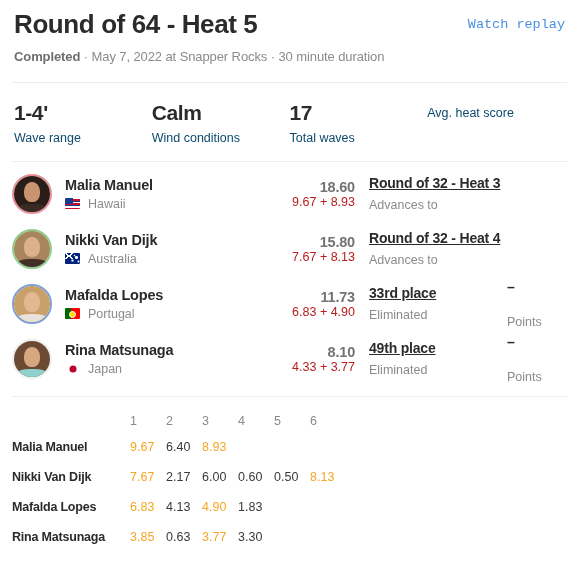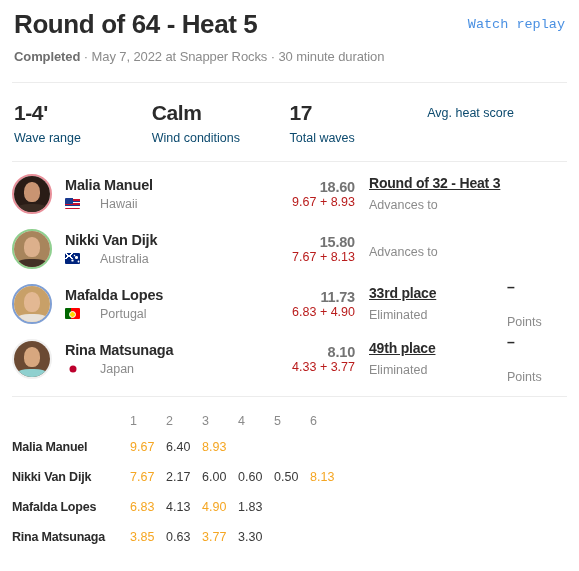--- a/index.html
+++ b/index.html
@@ -139,21 +139,20 @@
     font-weight: bold;
     color: #2b2b2b;
     letter-spacing: -0.2px;
   }
   .athlete-country {
     margin-top: 4px;
     display: flex;
     align-items: center;
     font-size: 12.5px;
     color: #8b8b8b;
-    gap: 12px;
   }
   .flag {
     width: 15px;
     height: 11px;
     margin-right: 8px;
     border-radius: 1px;
     flex: 0 0 15px;
     overflow: hidden;
     position: relative;
     background: #ddd;
@@ -367,20 +366,21 @@
         <div class="athlete-country">
           <span class="flag flag-australia"></span>
           <span>Australia</span>
         </div>
       </div>
       <div class="score-block">
         <div class="total-score">15.80</div>
         <div class="score-breakdown">7.67 + 8.13</div>
       </div>
       <div class="result-block">
+        <div class="result-title">Round of 32 - Heat 4</div>
         <div class="result-sub">Advances to</div>
       </div>
       <div class="points-block">
         <div class="points-value"></div>
         <div class="points-label"></div>
       </div>
     </div>
 
     <div class="athlete-row">
       <div class="avatar ring-blue">

